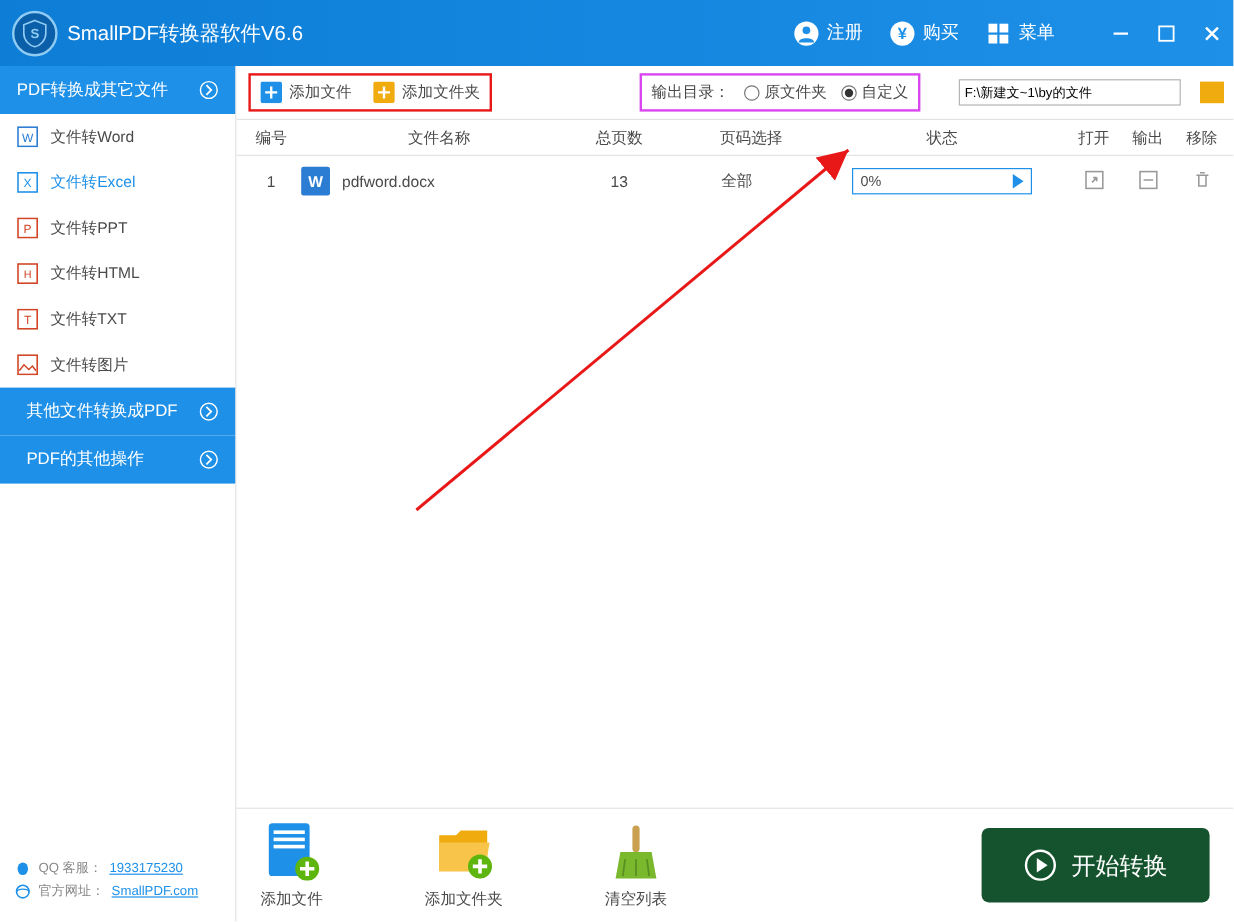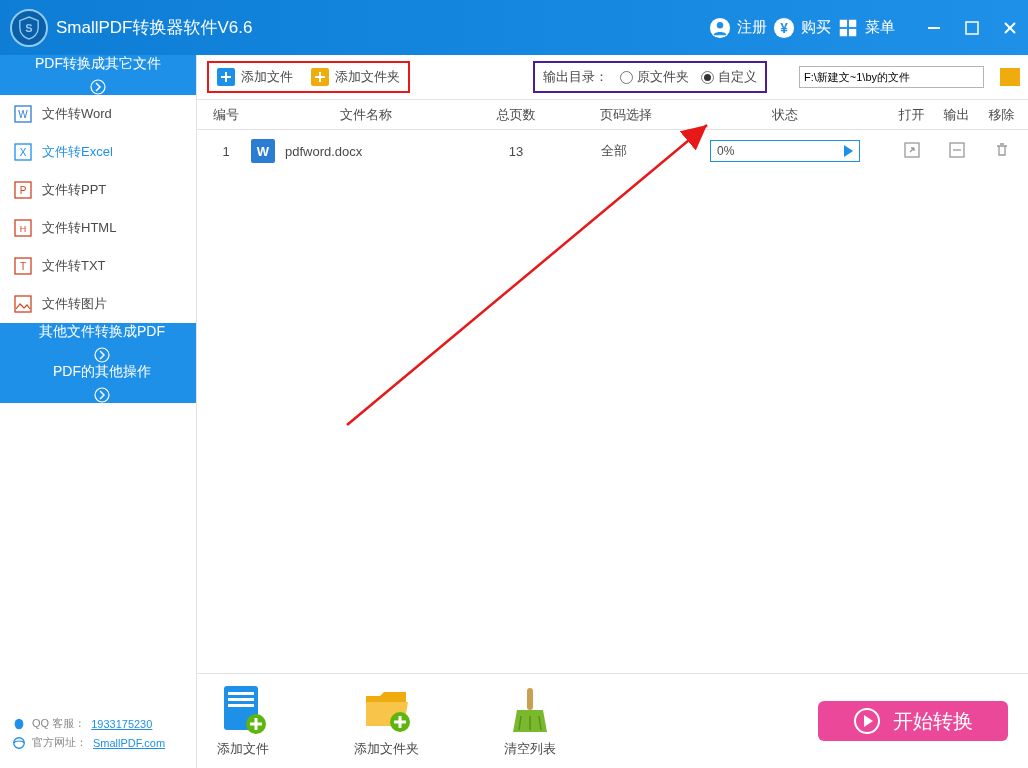--- a/index.html
+++ b/index.html
@@ -2,30 +2,30 @@
 <html><head>
 <meta charset="utf-8">
 <style>
 * { margin: 0; padding: 0; box-sizing: border-box; font-family: "Microsoft YaHei", Arial, sans-serif; }
 body { width: 1028px; height: 768px; overflow: hidden; background: #fff; }
 
 .titlebar { height: 55px; background: linear-gradient(to right, #0d7dd6, #1e90e8); display: flex; align-items: center; padding: 0 10px; color: #fff; }
 .logo { width: 38px; height: 38px; background: #0a5fa8; border-radius: 50%; border: 2px solid #8fcbf2; display: flex; align-items: center; justify-content: center; margin-right: 8px; }
 .logo-inner { width: 22px; height: 26px; }
 .title-text { font-size: 17px; flex: 1; }
-.title-buttons { display: flex; align-items: center; gap: 6px; }
+.title-buttons { display: flex; align-items: center; gap: 22px; }
 .title-btn { display: flex; align-items: center; gap: 6px; font-size: 15px; cursor: pointer; }
 .title-btn-icon { width: 22px; height: 22px; }
 .window-controls { display: flex; gap: 22px; margin-left: 25px; }
 .win-ctrl { width: 16px; height: 16px; cursor: pointer; color: #fff; }
 
 .main { display: flex; height: calc(100% - 55px); }
 
 .sidebar { width: 197px; background: #fff; border-right: 1px solid #e3e3e3; display: flex; flex-direction: column; }
-.side-header { height: 40px; background: #1e90e8; color: #fff; display: flex; align-items: center; justify-content: space-between; padding: 0 14px; font-size: 14px; cursor: pointer; flex-direction: column; }
+.side-header { height: 40px; background: #1e90e8; color: #fff; display: flex; align-items: center; justify-content: space-between; padding: 0 14px; font-size: 14px; cursor: pointer; }
 .side-header.second { margin-top: 0; padding-left: 22px; }
 .chevron { width: 16px; height: 16px; }
 .side-item { height: 38px; display: flex; align-items: center; padding: 0 14px; gap: 10px; font-size: 13px; color: #4a4a4a; cursor: pointer; }
 .side-item.active { color: #1e90e8; }
 .side-item-icon { width: 18px; height: 18px; }
 .side-spacer { flex: 1; }
 .side-footer { padding: 10px 12px 14px 12px; font-size: 11px; color: #888; }
 .side-footer-row { display: flex; align-items: center; gap: 6px; margin: 4px 0; }
 .side-footer a { color: #1e90e8; }
 .qq-icon, .ie-icon { width: 14px; height: 14px; }
@@ -33,21 +33,21 @@
 .content { flex: 1; display: flex; flex-direction: column; position: relative; }
 
 .toolbar-wrap { display: flex; align-items: center; height: 45px; border-bottom: 1px solid #e3e3e3; }
 .toolbar-left { display: flex; align-items: center; height: 32px; border: 2px solid #e81818; margin-left: 10px; padding: 0 8px; gap: 18px; }
 .tool-btn { display: flex; align-items: center; gap: 6px; font-size: 13px; color: #4a4a4a; cursor: pointer; }
 .tool-btn-icon { width: 18px; height: 18px; }
 .toolbar-mid { margin-left: auto; display: flex; align-items: center; gap: 12px; font-size: 13px; color: #4a4a4a; }
 .radio-wrap { display: flex; align-items: center; gap: 4px; cursor: pointer; }
 .radio { width: 13px; height: 13px; border: 1px solid #777; border-radius: 50%; display: flex; align-items: center; justify-content: center; }
 .radio.checked::after { content: ""; width: 7px; height: 7px; background: #333; border-radius: 50%; }
-.toolbar-mid-box { border: 2px solid #4c1d95; padding: 4px 8px; display: flex; align-items: center; gap: 12px; height: 32px; }
+.toolbar-mid-box { border: 2px solid #d946ef; padding: 4px 8px; display: flex; align-items: center; gap: 12px; height: 32px; }
 .path-input { width: 185px; height: 22px; border: 1px solid #b5b5b5; font-size: 11px; padding: 0 4px; outline: none; margin-left: 20px; }
 .folder-icon { width: 20px; height: 18px; background: #f0ab0f; margin: 0 8px 0 4px; cursor: pointer; }
 
 .table-head { height: 30px; display: flex; align-items: center; font-size: 13px; color: #4a4a4a; border-bottom: 1px solid #e3e3e3; padding: 0 4px; }
 .col-num { width: 50px; text-align: center; }
 .col-name { width: 210px; padding-left: 20px; }
 .col-pages { width: 110px; text-align: center; }
 .col-range { width: 110px; text-align: center; }
 .col-status { flex: 1; text-align: center; }
 .col-open, .col-out, .col-del { width: 45px; text-align: center; }
@@ -56,21 +56,21 @@
 .file-icon { width: 24px; height: 24px; background: #2b7cd3; color: #fff; display: flex; align-items: center; justify-content: center; font-size: 13px; font-weight: bold; margin-right: 10px; border-radius: 2px; }
 .name-cell { display: flex; align-items: center; width: 210px; padding-left: 0px; }
 .progress-cell { flex: 1; display: flex; align-items: center; justify-content: center; }
 .progress-bar { width: 150px; height: 22px; border: 1px solid #1e90e8; display: flex; align-items: center; padding: 0 6px; font-size: 12px; justify-content: space-between; }
 .play-tri { width: 0; height: 0; border-left: 9px solid #1e90e8; border-top: 6px solid transparent; border-bottom: 6px solid transparent; }
 .action-icon { width: 18px; height: 18px; cursor: pointer; }
 
 .bottom-bar { height: 95px; border-top: 1px solid #e3e3e3; display: flex; align-items: center; padding: 0 20px; gap: 85px; }
 .bottom-item { display: flex; flex-direction: column; align-items: center; gap: 6px; cursor: pointer; font-size: 13px; color: #4a4a4a; }
 .bottom-icon { width: 50px; height: 50px; }
-.convert-btn { margin-left: auto; width: 190px; height: 40px; background: #ec4899; border-radius: 6px; color: #fff; display: flex; align-items: center; justify-content: center; gap: 12px; font-size: 20px; cursor: pointer; }
+.convert-btn { margin-left: auto; width: 190px; height: 62px; background: #14532d; border-radius: 6px; color: #fff; display: flex; align-items: center; justify-content: center; gap: 12px; font-size: 20px; cursor: pointer; }
 
 .arrow-svg { position: absolute; left: 110px; top: 50px; pointer-events: none; }
 </style>
 </head>
 <body>
 
 <div class="titlebar">
   <div class="logo">
     <svg class="logo-inner" viewBox="0 0 24 28">
         <path d="M12 2 L22 6 V14 C22 20 17 25 12 26 C7 25 2 20 2 14 V6 Z" fill="none" stroke="#8fcbf2" stroke-width="1.5"></path>

